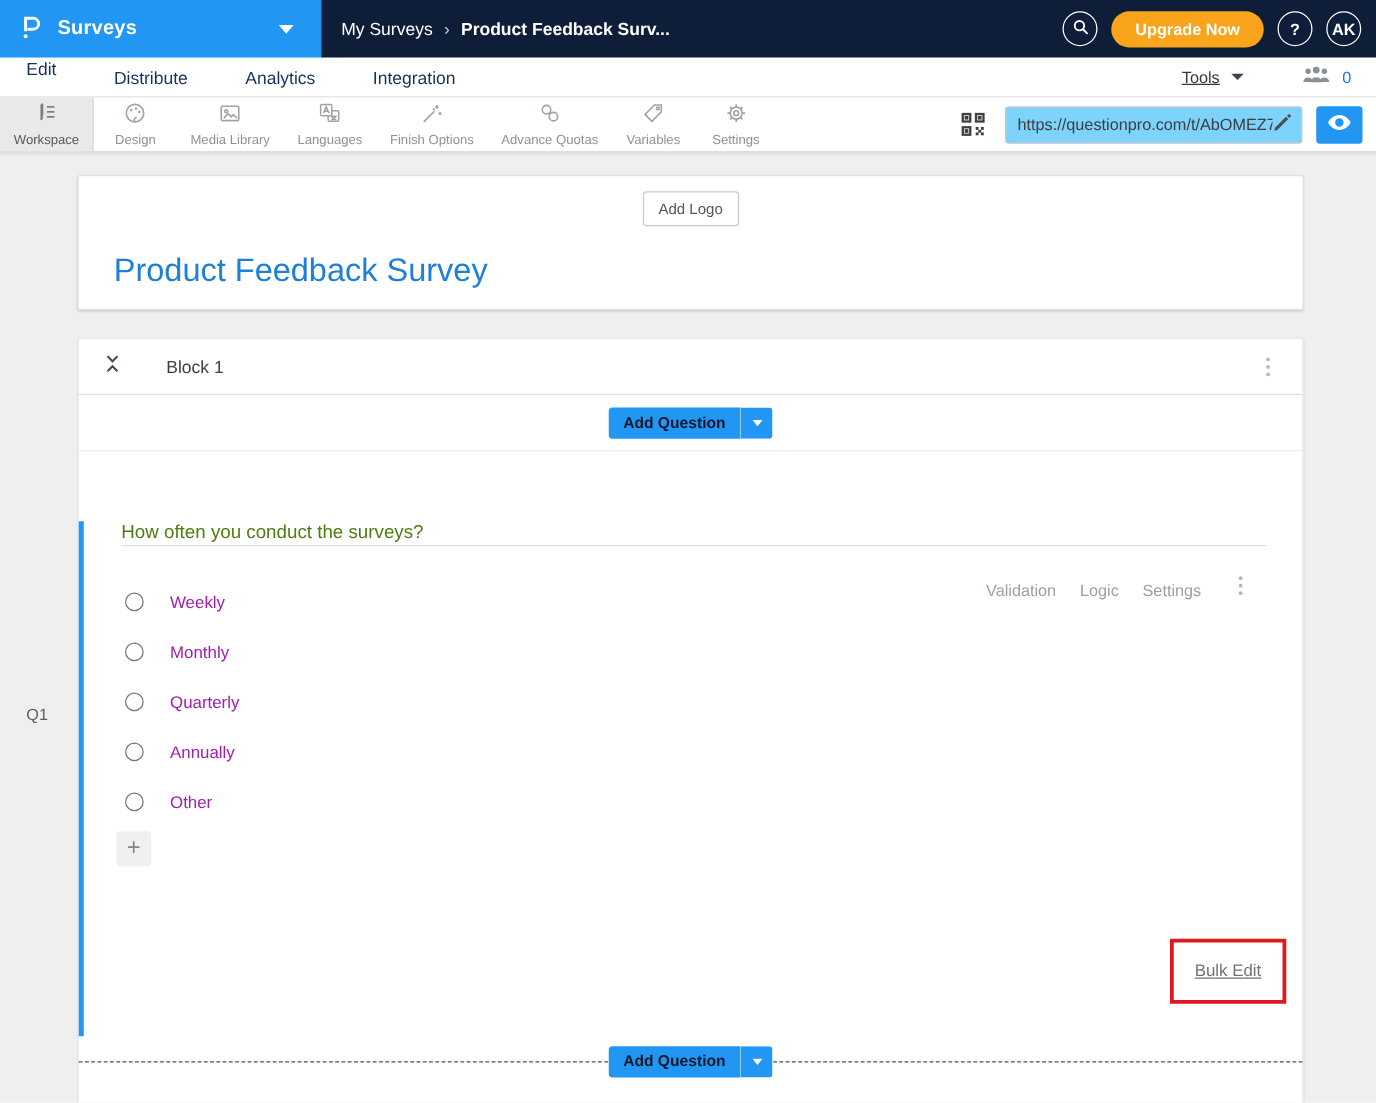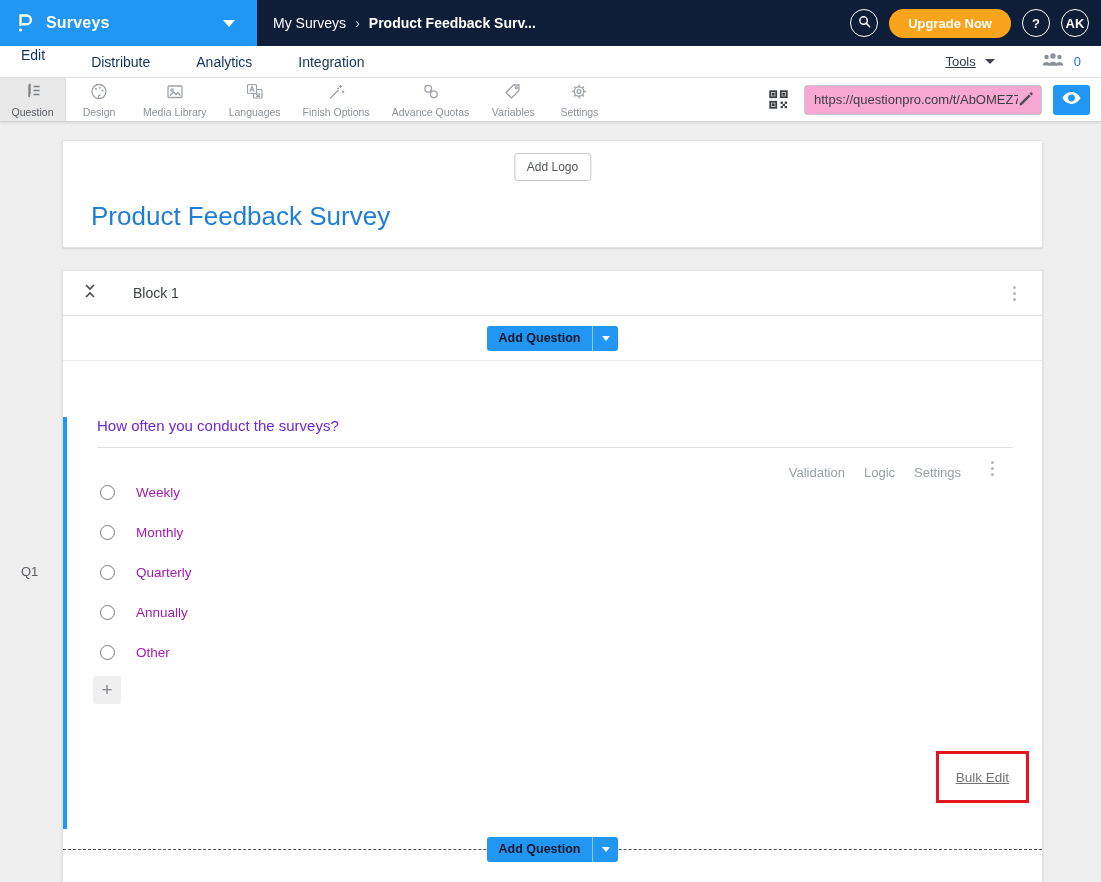--- a/index.html
+++ b/index.html
@@ -35,21 +35,21 @@
 
   
   .toolbar { height:44px; background:#fff; display:flex; align-items:stretch; border-bottom:1px solid #d2d2d2;
     box-shadow:0 1px 3px rgba(0,0,0,.10); position:relative; z-index:2; }
   .tool-item { display:flex; flex-direction:column; align-items:center; justify-content:center; gap:1px; padding:0 11px; min-width:66px; }
   .tool-item .tlabel { font-size:10.5px; color:#8d9298; white-space:nowrap; }
   .tool-item.active { background:#e9e9e9; border-right:1px solid #dcdcdc; }
   .tool-item.active .tlabel { color:#55595e; }
   .toolbar-right { margin-left:auto; display:flex; align-items:center; padding-right:11px; }
   .qr-wrap { margin-right:14px; display:flex; }
-  .url-field { width:238px; height:30px; border:1px solid #c9c9c9; border-radius:3px; background:#f9a8d4;
+  .url-field { width:238px; height:30px; border:1px solid #c9c9c9; border-radius:3px; background:#7dd3fc;
     display:flex; align-items:center; padding:0 7px 0 9px; }
   .url-text { font-size:13px; color:#3c4043; white-space:nowrap; overflow:hidden; flex:1; }
   .eye-btn { width:37px; height:30px; background:#2196f3; border:none; border-radius:3px; margin-left:11px;
     display:flex; align-items:center; justify-content:center; }
 
   
   .content { position:relative; height:760px; }
   .card { margin:0 58px 0 62px; background:#fff; border:1px solid #e2e2e2; box-shadow:0 1px 2px rgba(0,0,0,.12); }
   .title-card { margin-top:18px; height:108px; position:relative; border-radius:2px; }
   .add-logo-btn { position:absolute; top:12px; left:50%; transform:translateX(-50%); background:#fff;
@@ -69,21 +69,21 @@
     padding:0 12px; border-radius:3px 0 0 3px; font-family:inherit; }
   .split-caret { width:26px; background:#2196f3; border:none; border-left:1px solid rgba(255,255,255,.5);
     border-radius:0 3px 3px 0; display:flex; align-items:center; justify-content:center; }
   .split-caret i { width:0; height:0; border-left:4.5px solid transparent; border-right:4.5px solid transparent;
     border-top:5px solid #fff; display:block; }
 
   .question-section { position:relative; border-left:4px solid #2196f3; height:412px; }
   .q-menu { position:absolute; top:40px; right:42px; display:flex; align-items:flex-end; gap:19px; }
   .q-menu-item { font-size:13px; color:#9aa0a6; }
   .q-menu .kebab { margin-left:5px; }
-  .q-text { margin:56px 29px 0 30px; font-size:15px; color:#6d28d9; padding-bottom:13px; border-bottom:1px solid #e0e0e0; }
+  .q-text { margin:56px 29px 0 30px; font-size:15px; color:#4d7c0f; padding-bottom:2px; border-bottom:1px solid #e0e0e0; }
   .options { margin:24px 0 0 33px; }
   .option-row { display:flex; align-items:center; height:40px; }
   .radio { width:15px; height:15px; border:1.5px solid #75797e; border-radius:50%; background:#fff; }
   .option-label { font-size:13.5px; color:#a21caf; margin-left:21px; }
   .plus-btn { margin:4px 0 0 26px; width:28px; height:28px; background:#f0f0f0; border:none; border-radius:3px;
     color:#84888d; font-size:19px; line-height:26px; font-family:inherit; }
   .bulk-edit-box { position:absolute; right:13px; bottom:26px; border:3px solid #e5151d; padding:14px 17px; }
   .bulk-edit-link { font-size:13.5px; color:#737373; text-decoration:underline; }
 
   .pagebreak-row { height:40px; position:relative; display:flex; align-items:center; justify-content:center; }
@@ -156,21 +156,21 @@
 </div>
 
 <div class="toolbar">
   <div class="tool-item active">
     <span>
       <svg width="20" height="19" viewBox="0 0 20 19" fill="none" stroke="#7c8085" stroke-width="1.3">
         <path d="M6 2.5 V12 L6 15 L7 12.5 M6 2.5 h1 V12"></path>
         <path d="M10.5 4.5 H16.5 M10.5 8.5 H16.5 M10.5 12.5 H16.5"></path>
       </svg>
     </span>
-    <span class="tlabel">Question</span>
+    <span class="tlabel">Workspace</span>
   </div>
   <div class="tool-item">
     <span>
       <svg width="20" height="19" viewBox="0 0 20 19" fill="none" stroke="#9fa4aa" stroke-width="1.3">
         <circle cx="10" cy="9.5" r="7"></circle>
         <circle cx="7" cy="7" r="1" fill="#9fa4aa" stroke="none"></circle>
         <circle cx="10.8" cy="5.8" r="1" fill="#9fa4aa" stroke="none"></circle>
         <circle cx="13.5" cy="8.5" r="1" fill="#9fa4aa" stroke="none"></circle>
         <path d="M10 16.5 c-1.5-2 0-3.5 1.5-3.5"></path>
       </svg>

